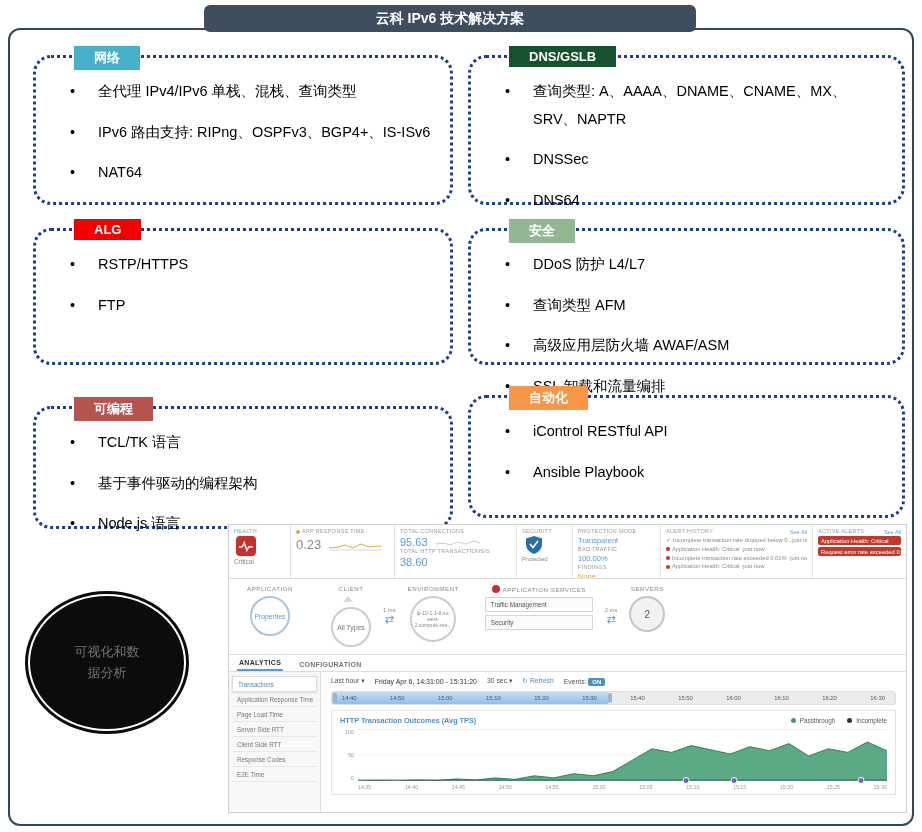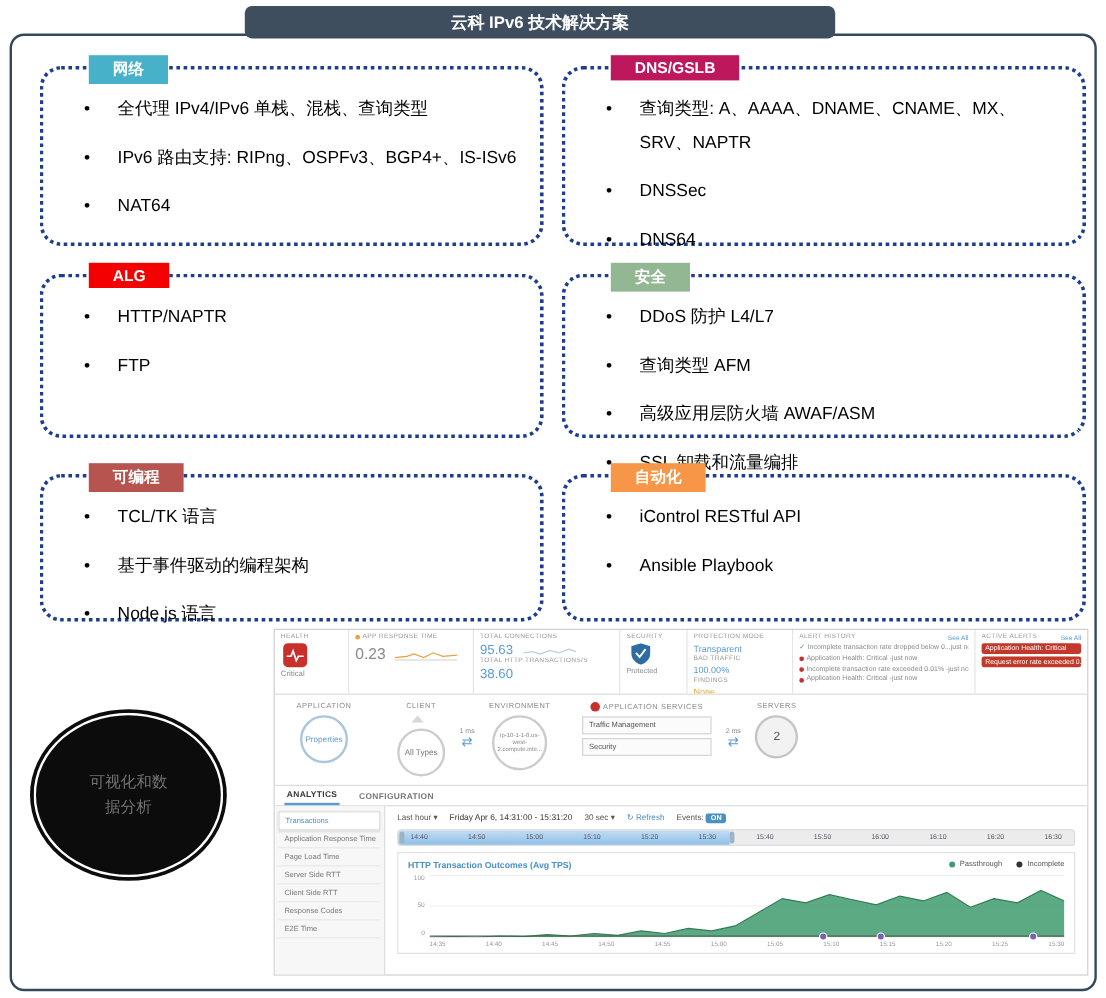--- a/index.html
+++ b/index.html
@@ -13,21 +13,21 @@
   .fbox{position:absolute;border:3px dotted #1d3e8f;border-radius:18px;background:#fff;z-index:2}
   .fbox .tab{position:absolute;top:-12px;left:38px;min-width:56px;padding:3px 20px;color:#fff;font-weight:bold;
     font-size:13px;text-align:center;white-space:nowrap}
   .fbox ul{list-style:none;padding:20px 14px 6px 28px}
   .fbox li{position:relative;font-size:14.5px;color:#000;margin-bottom:13px;padding-left:34px;line-height:1.9}
   .fbox li::before{content:"•";position:absolute;left:6px}
   .b1{left:33px;top:55px;width:420px;height:150px}
   .b2{left:468px;top:55px;width:437px;height:150px}
   .b3{left:33px;top:228px;width:420px;height:137px}
   .b4{left:468px;top:228px;width:437px;height:137px}
-  .b5{left:33px;top:395px;width:420px;height:123px}
+  .b5{left:33px;top:406px;width:420px;height:123px}
   .b6{left:468px;top:395px;width:437px;height:123px}
   
   .viz-ellipse{position:absolute;left:28px;top:594px;width:158px;height:137px;background:#0c0c0c;border-radius:50%;
     box-shadow:0 0 0 3px #0c0c0c, inset 0 0 0 2px #fff;display:flex;align-items:center;justify-content:center;
     text-align:center;color:#737373;font-size:13px;line-height:1.6;z-index:2}
   
   .dash{position:absolute;left:228px;top:524px;width:679px;height:289px;background:#fff;border:1px solid #cfcfcf;z-index:2;font-size:7px;color:#555}
   .dash-top{display:flex;height:54px;border-bottom:1px solid #ddd}
   .panel{padding:3px 5px;border-right:1px solid #e5e5e5;overflow:hidden}
   .plabel{font-size:5.5px;color:#9a9a9a;letter-spacing:.3px;margin-bottom:2px;white-space:nowrap;overflow:hidden}
@@ -111,31 +111,31 @@
 
   <div class="fbox b1">
     <div class="tab" style="background-color: rgb(70, 177, 201);">网络</div>
     <ul>
         <li>全代理 IPv4/IPv6 单栈、混栈、查询类型</li>
         <li>IPv6 路由支持: RIPng、OSPFv3、BGP4+、IS-ISv6</li>
         <li>NAT64</li>
       </ul>
   </div>
   <div class="fbox b2">
-    <div class="tab" style="background-color: #be185d; text-align: right;">DNS/GSLB</div>
+    <div class="tab" style="background-color: #14532d; text-align: right;">DNS/GSLB</div>
     <ul>
         <li>查询类型: A、AAAA、DNAME、CNAME、MX、SRV、NAPTR</li>
         <li>DNSSec</li>
         <li>DNS64</li>
       </ul>
   </div>
   <div class="fbox b3">
     <div class="tab" style="background-color: rgb(245, 0, 0);">ALG</div>
     <ul>
-        <li>HTTP/NAPTR</li>
+        <li>RSTP/HTTPS</li>
         <li>FTP</li>
       </ul>
   </div>
   <div class="fbox b4">
     <div class="tab" style="background-color: rgb(147, 183, 147);">安全</div>
     <ul>
         <li>DDoS 防护 L4/L7</li>
         <li>查询类型 AFM</li>
         <li>高级应用层防火墙 AWAF/ASM</li>
         <li>SSL 卸载和流量编排</li>

